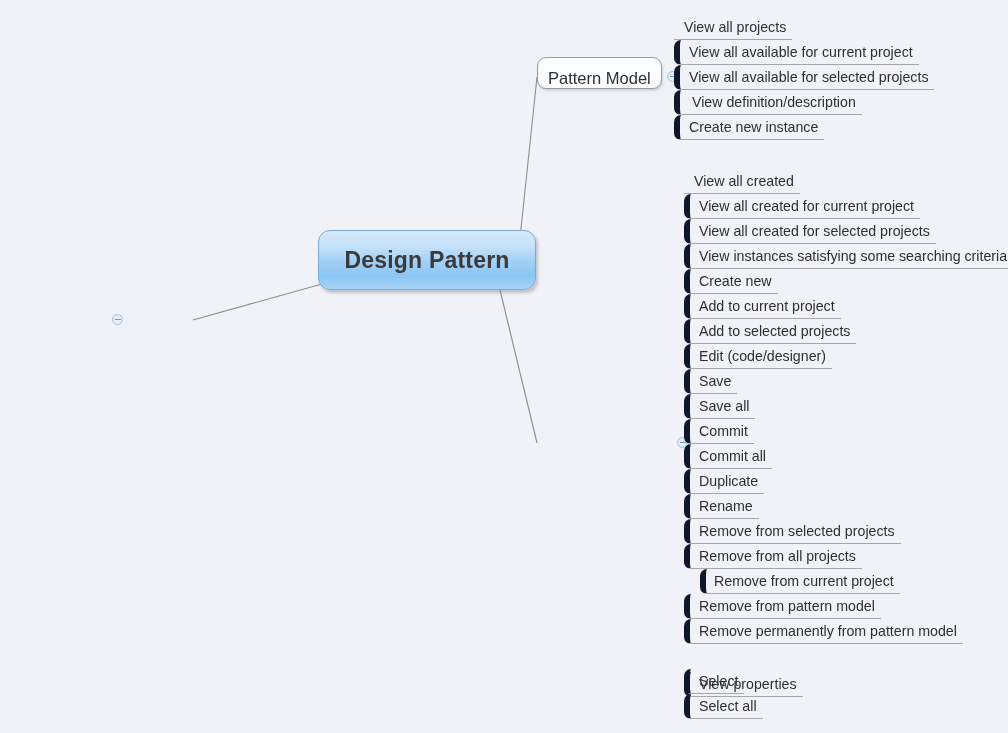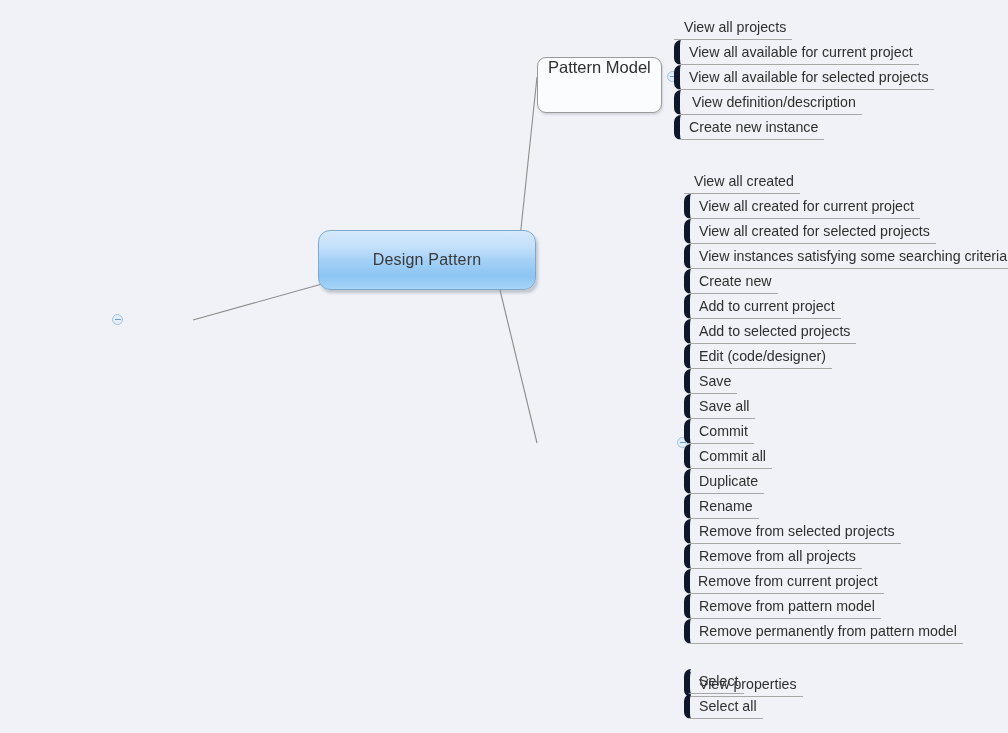--- a/index.html
+++ b/index.html
@@ -42,36 +42,36 @@
                 #c3e0fa 28%,
                 #a3d0f6 52%,
                 #8cc5f3 78%,
                 #a8d4f7 100%);
     box-shadow: 2px 3px 3px rgba(120,130,145,0.40);
     display: flex;
     align-items: center;
     justify-content: center;
   }
   .central-node .label {
-    font-size: 16px;
-    font-weight: normal;
+    font-size: 23px;
+    font-weight: bold;
     color: #3a3a3a;
     letter-spacing: 0.2px;
   }
 
   
   .branch-node {
     position: absolute;
     box-sizing: border-box;
     border: 1px solid #9a9a9a;
     border-radius: 9px;
     background: #fbfcfd;
-    height: 56px;
+    height: 32px;
     display: flex;
-    align-items: flex-start;
+    align-items: flex-end;
     padding: 0 10px;
     box-shadow: 1px 2px 2px rgba(130,140,155,0.28);
   }
   .branch-node .label {
     font-size: 16.5px;
     color: #2f2f2f;
     white-space: nowrap;
   }
   #node-pattern-model   { left: 537px; top: 57px;  }
   #node-pattern-instance{ left: 537px; top: 423px; }
@@ -165,21 +165,21 @@
       <div class="leaf" style="top: 150px; left: 0px;">Add to selected projects</div>
       <div class="leaf" style="top: 175px; left: 0px;">Edit (code/designer)</div>
       <div class="leaf" style="top: 200px; left: 0px;">Save</div>
       <div class="leaf" style="top: 225px; left: 0px;">Save all</div>
       <div class="leaf" style="top: 250px; left: 0px;">Commit</div>
       <div class="leaf" style="top: 275px; left: 0px;">Commit all</div>
       <div class="leaf" style="top: 300px; left: 0px;">Duplicate</div>
       <div class="leaf" style="top: 325px; left: 0px;">Rename</div>
       <div class="leaf" style="top: 350px; left: 0px;">Remove from selected projects</div>
       <div class="leaf" style="top: 375px; left: 0px;">Remove from all projects</div>
-      <div class="leaf" style="top: 400px; left: 0px; padding-left: 8px;">Remove from current project</div>
+      <div class="leaf" style="top: 400px; left: 16px; padding-left: 8px;">Remove from current project</div>
       <div class="leaf" style="top: 425px; left: 0px;">Remove from pattern model</div>
       <div class="leaf" style="top: 450px; left: 0px;">Remove permanently from pattern model</div>
       <div class="leaf" style="top: 475px; left: 0px; margin-top: 28px;">View properties</div>
       <div class="leaf" style="top: 500px; left: 0px;">Select</div>
       <div class="leaf" style="top: 525px; left: 0px;">Select all</div>
     </div>
 
   <div class="toggle" style="left:112px; top:314px;"></div>
   <div class="leaf-list side-left" id="leaves-pattern-location" style="left: 0px; top: 258px;"></div>
 

